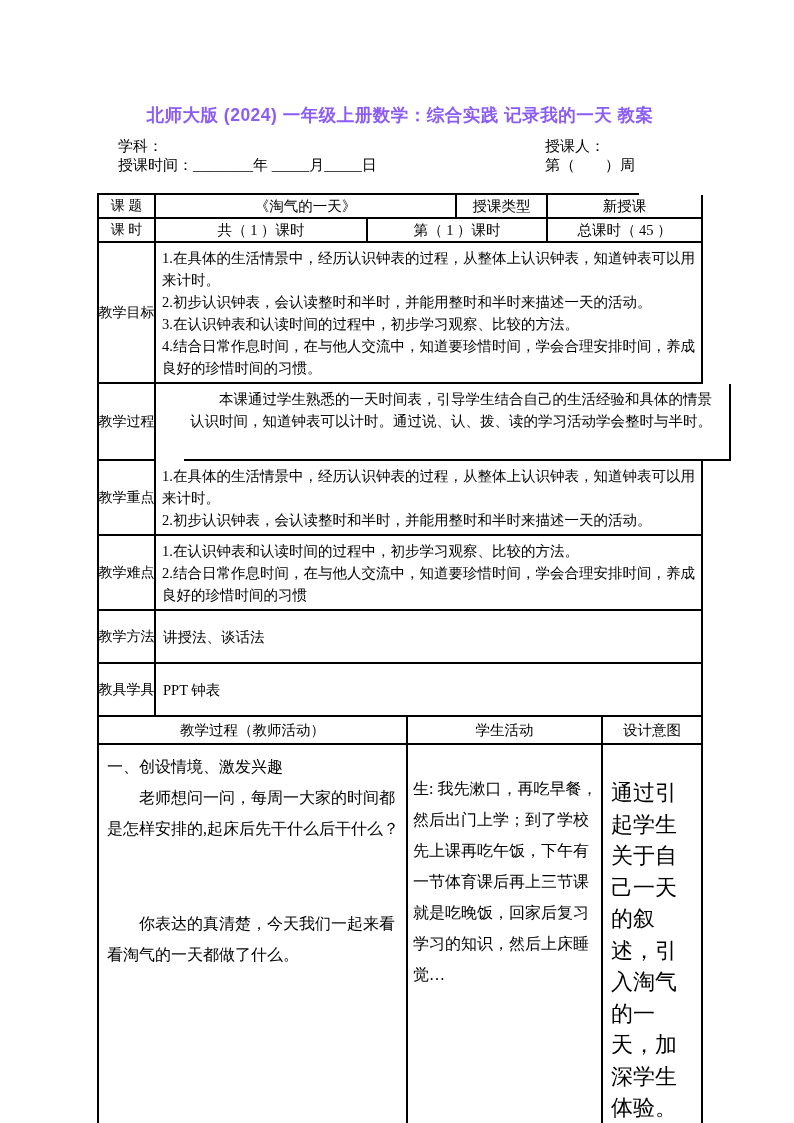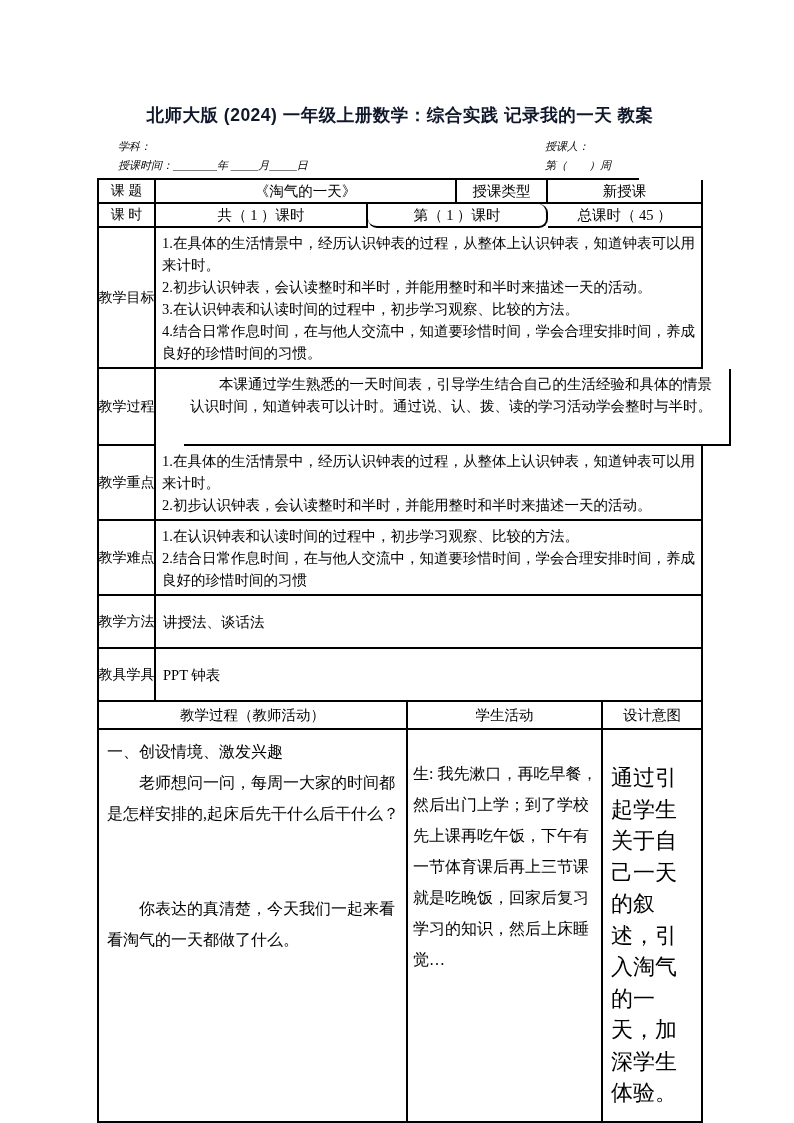--- a/index.html
+++ b/index.html
@@ -6,23 +6,23 @@
   body{
     width:794px;height:1123px;background:#ffffff;color:#000;
     font-family:"Liberation Serif","DejaVu Serif",serif;
     position:relative;overflow:hidden;
   }
   .page{position:absolute;left:97px;top:103px;width:606px;}
   .doc-title{
     margin:0 0 10px 0;text-align:center;
     font-family:"Liberation Sans","DejaVu Sans",sans-serif;
     font-weight:bold;font-size:17.5px;letter-spacing:0.5px;
-    color:#0f172a;white-space:nowrap;
+    color:#8b5cf6;white-space:nowrap;
   }
-  .meta{display:flex;font-size:11px;line-height:19px;margin-bottom:3px;font-style:italic;}
+  .meta{display:flex;font-size:15px;line-height:19px;margin-bottom:18px;}
   .meta-left{flex:1;padding-left:21px;}
   .meta-right{width:158px;}
   .meta div{white-space:nowrap;}
   .blank{letter-spacing:0;}
   
   .tbl{width:542px;box-sizing:border-box;border-top:2px solid #000;border-left:2px solid #000;}
   .row{display:flex;align-items:stretch;}
   .cell{
     box-sizing:border-box;border-right:2px solid #000;border-bottom:2px solid #000;
     font-size:14.5px;line-height:22px;
@@ -34,21 +34,21 @@
   .c-center{display:flex;align-items:center;justify-content:center;white-space:nowrap;}
   .c-text{padding:4px 3px 3px 6px;white-space:pre-wrap;}
   .c-vcenter{display:flex;align-items:center;padding-left:7px;}
   .indent2{text-indent:2em;margin-left:28px;}
   
   .w-label{flex:0 0 57px;}
   .w-topic{flex:0 0 301px;}
   .w-type{flex:0 0 91px;}
   .w-typeval{flex:0 0 155px;}
   .w-total{flex:0 0 212px;}
-  .w-current{flex:0 0 180px;border-radius:9px;}
+  .w-current{flex:0 0 180px;}
   .w-wide{flex:0 0 547px;}
   .w-teacher{flex:0 0 309px;}
   .w-student{flex:0 0 195px;}
   .w-intent{flex:0 0 100px;}
   
   .h-topic{min-height:24px;}
   .h-periods{min-height:24px;}
   .h-objectives{min-height:132px;}
   .h-analysis{min-height:77px;}
   .h-keypoints{min-height:71px;}

